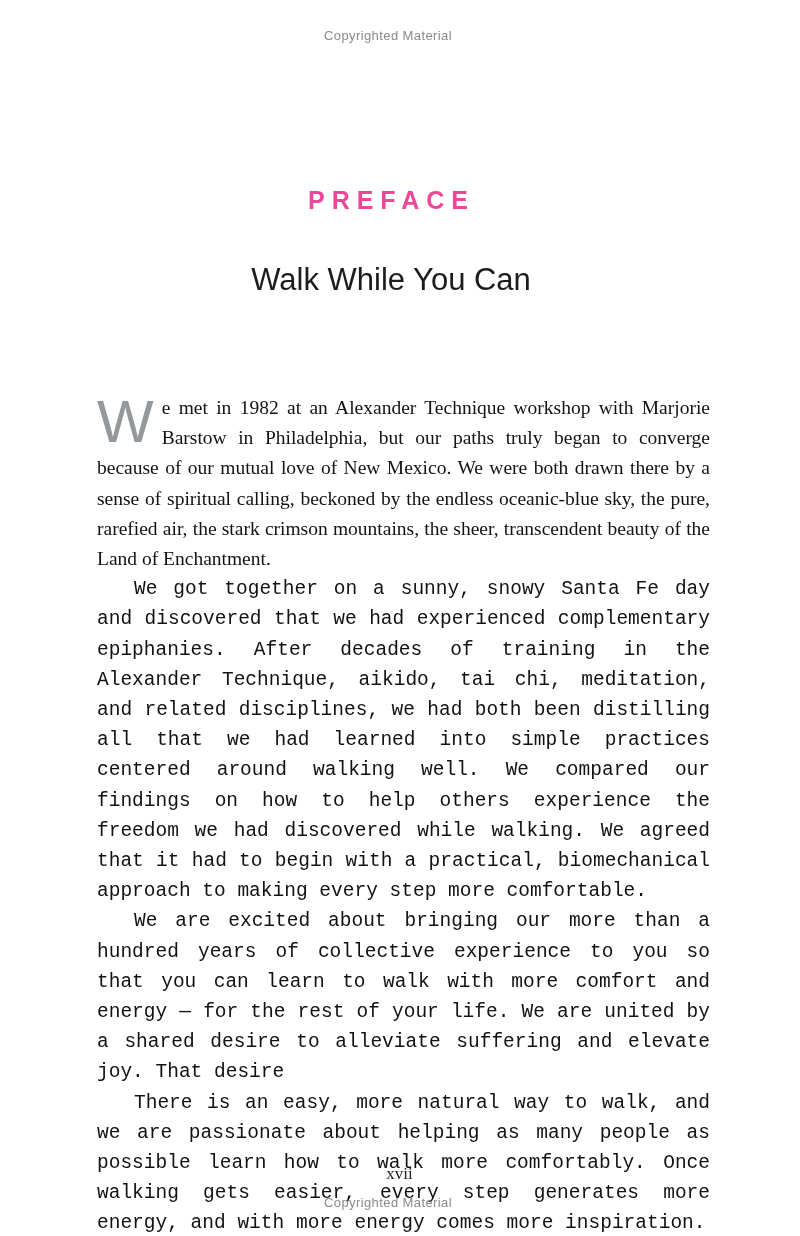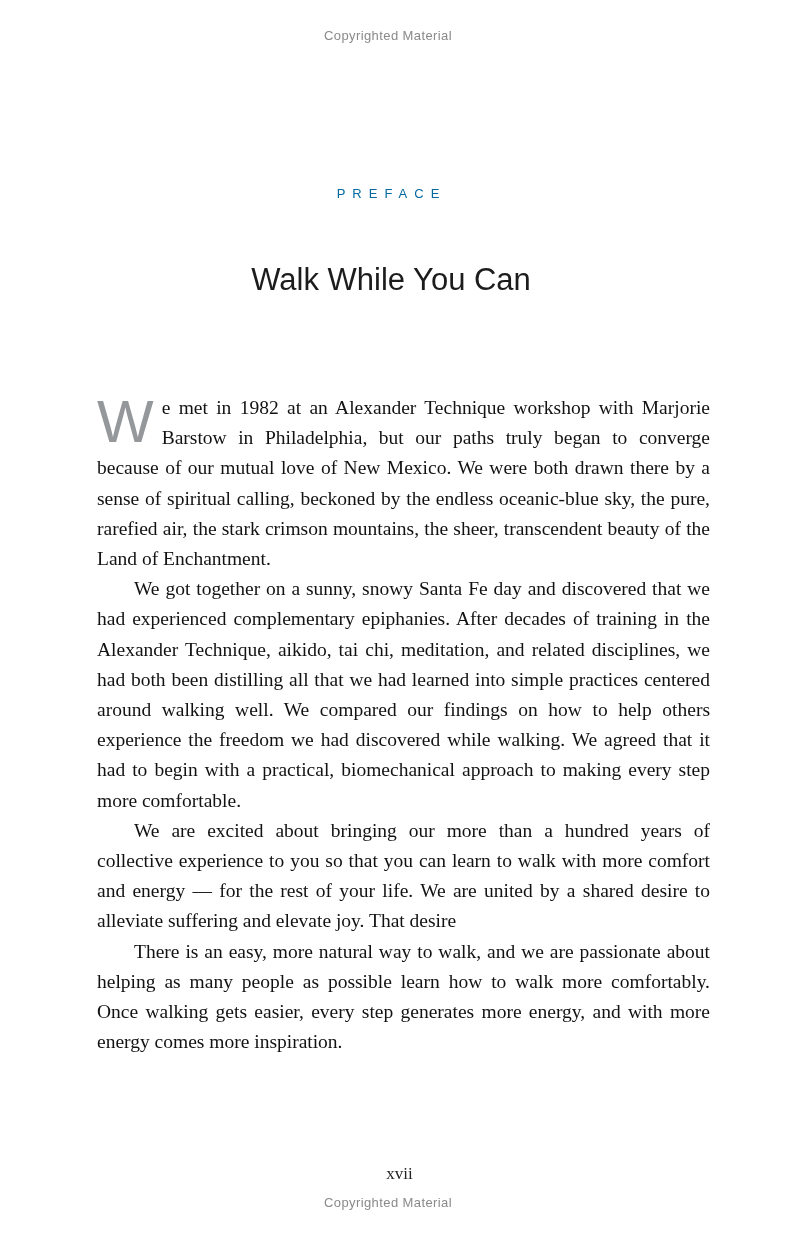--- a/index.html
+++ b/index.html
@@ -33,25 +33,25 @@
     left: 0;
     right: 0;
   }
   .section-label {
     position: absolute;
     top: 186px;
     left: 0;
     right: 0;
     text-align: center;
     font-family: "Liberation Sans", sans-serif;
-    font-size: 13px;
-    font-weight: 400;
+    font-size: 25px;
+    font-weight: 700;
     letter-spacing: 7px;
     text-indent: 7px; 
-    color: #0369a1;
+    color: #ec4899;
   }
   .title {
     position: absolute;
     top: 262px;
     left: 0;
     right: 0;
     margin: 0;
     text-align: center;
     font-family: "Liberation Sans", sans-serif;
     font-size: 31px;
@@ -67,20 +67,21 @@
     font-size: 19.5px;
     line-height: 30.2px;
     text-align: justify;
     color: #121212;
   }
   .para {
     margin: 0;
   }
   .para.indent {
     text-indent: 37px;
+    font-family: Liberation Mono, monospace;
   }
   .dropcap {
     float: left;
     font-family: "Liberation Sans", sans-serif;
     font-size: 60px;
     line-height: 52px;
     padding: 3px 8px 0 0;
     color: #95989b;
     font-weight: 400;
   }

